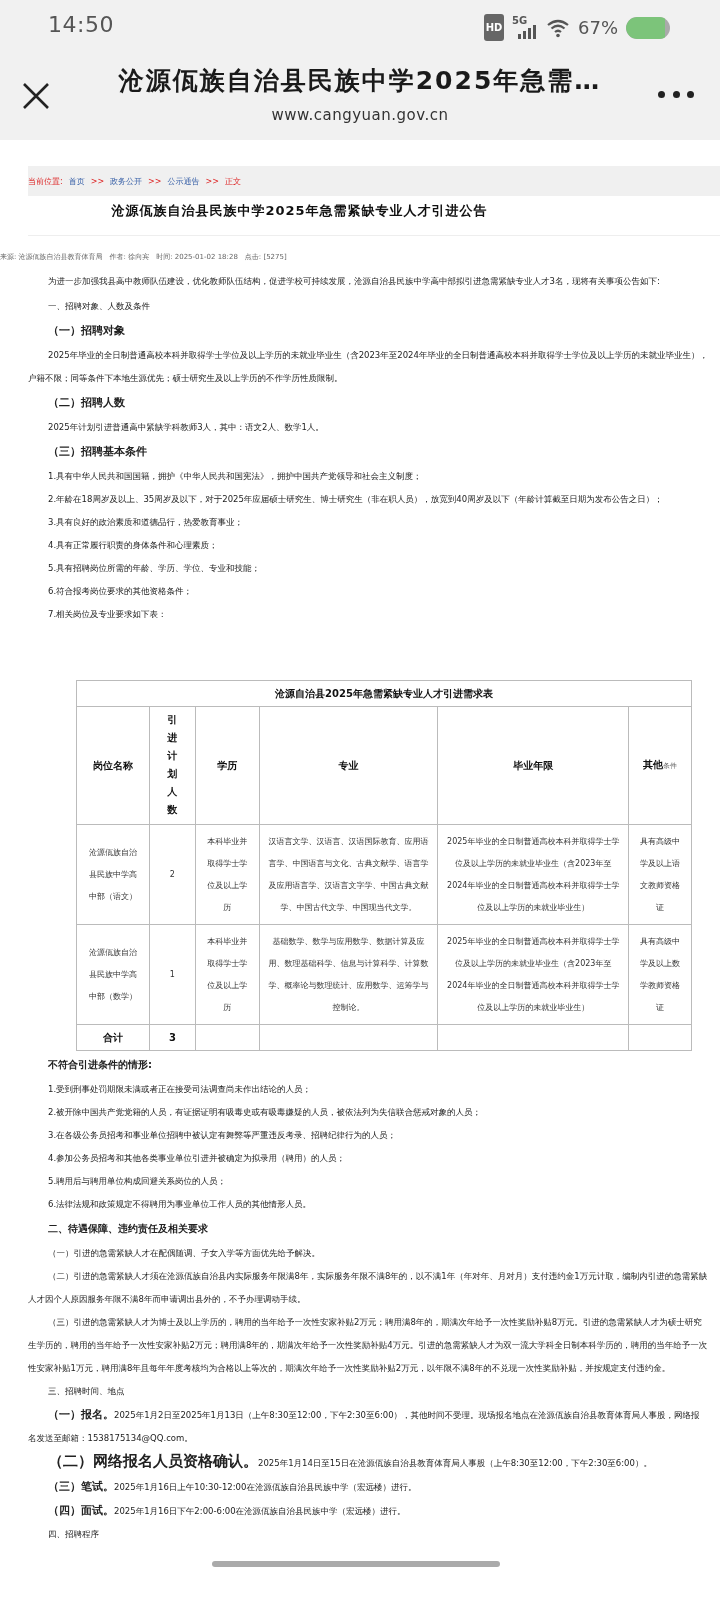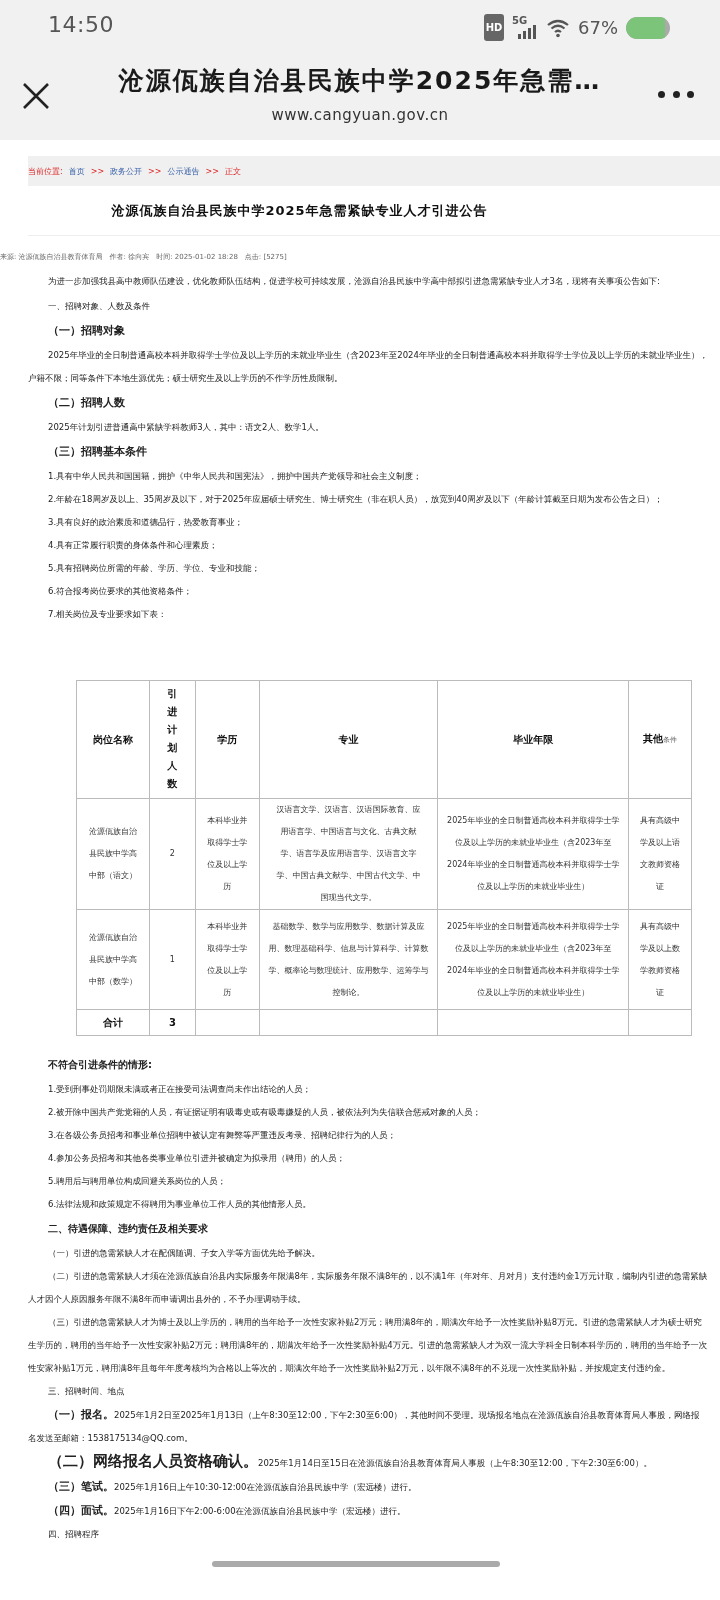--- a/index.html
+++ b/index.html
@@ -23,21 +23,21 @@
   
   .appbar { position: absolute; left: 0; top: 52px; width: 720px; height: 88px; background: #f1f1f1; }
   .close-btn { position: absolute; left: 20px; top: 28px; width: 32px; height: 32px; cursor: pointer; }
   .more-btn { position: absolute; right: 26px; top: 36px; width: 36px; height: 12px; display:flex; justify-content: space-between; align-items:center; cursor:pointer; }
   .more-btn i { display:block; width: 7px; height: 7px; background:#222; border-radius:50%; }
   .app-title { position: absolute; left: 100px; width: 520px; top: 12px; text-align: center; font-size: 25px; font-weight: bold; color: #1a1a1a; letter-spacing: 2px; white-space: nowrap; overflow: hidden; }
   .app-url { position: absolute; left: 100px; width: 520px; top: 54px; text-align: center; font-size: 15px; color: #333; letter-spacing: 0.5px; }
 
   
   .page { position: absolute; left: 0; top: 140px; width: 720px; height: 1460px; background: #fff; overflow: hidden; }
-  .breadcrumb { position: absolute; left: 28px; top: 16px; width: 692px; height: 30px; background: #f0f0f0; font-size: 8px; display:flex; align-items:center; padding-left: 0; gap: 6px; }
+  .breadcrumb { position: absolute; left: 28px; top: 26px; width: 692px; height: 30px; background: #f0f0f0; font-size: 8px; display:flex; align-items:center; padding-left: 0; gap: 6px; }
   .bc-label { color: #d22; }
   .bc-link { color: #3a62a8; }
   .bc-sep { color: #d22; }
   .bc-cur { color: #d22; }
   .doc-title { position: absolute; left: 0; width: 599px; top: 62px; text-align: center; font-size: 13px; font-weight: bold; color: #111; letter-spacing: 1px; }
   .title-rule { position: absolute; left: 28px; width: 692px; top: 95px; height: 1px; background: #eee; }
   .meta { position: absolute; left: 0; width: 720px; top: 112px; text-align: left; font-size: 7px; color: #666; }
 
   .body-text { position: absolute; left: 28px; width: 680px; font-size: 8.5px; color: #222; line-height: 23px; }
   .p { text-indent: 20px; }
@@ -124,37 +124,40 @@
     <p class="p">2.年龄在18周岁及以上、35周岁及以下，对于2025年应届硕士研究生、博士研究生（非在职人员），放宽到40周岁及以下（年龄计算截至日期为发布公告之日）；</p>
     <p class="p">3.具有良好的政治素质和道德品行，热爱教育事业；</p>
     <p class="p">4.具有正常履行职责的身体条件和心理素质；</p>
     <p class="p">5.具有招聘岗位所需的年龄、学历、学位、专业和技能；</p>
     <p class="p">6.符合报考岗位要求的其他资格条件；</p>
     <p class="p">7.相关岗位及专业要求如下表：</p>
   </div>
 
   <table class="req-table">
     <tbody>
+        <tr>
+      <td colspan="6" class="t-caption">沧源自治县2025年急需紧缺专业人才引进需求表</td>
+    </tr>
     <tr style="height:118px">
       <th style="width:73px">岗位名称</th>
       <th style="width:46px" class="vert">
         <span style="display:inline-block;width:10px;word-break:break-all;line-height:18px">引进计划人数</span>
       </th>
       <th style="width:64px">学历</th>
       <th style="width:179px">专业</th>
       <th style="width:191px">毕业年限</th>
       <th style="width:63px">
         <span>其他</span><span class="small-ot">条件</span>
       </th>
     </tr>
     <tr style="height:100px">
       <td style="padding:0 8px">沧源佤族自治县民族中学高中部（语文）</td>
       <td>2</td>
       <td style="padding:0 8px">本科毕业并取得学士学位及以上学历</td>
-      <td style="padding:0 16px">汉语言文学、汉语言、汉语国际教育、应用语言学、中国语言与文化、古典文献学、语言学及应用语言学、汉语言文字学、中国古典文献学、中国古代文学、中国现当代文学。</td>
+      <td style="padding:0 8px">汉语言文学、汉语言、汉语国际教育、应用语言学、中国语言与文化、古典文献学、语言学及应用语言学、汉语言文字学、中国古典文献学、中国古代文学、中国现当代文学。</td>
       <td style="padding:0 8px">2025年毕业的全日制普通高校本科并取得学士学位及以上学历的未就业毕业生（含2023年至2024年毕业的全日制普通高校本科并取得学士学位及以上学历的未就业毕业生）</td>
       <td style="padding:0 8px">具有高级中学及以上语文教师资格证</td>
     </tr>
     <tr style="height:100px">
       <td style="padding:0 8px">沧源佤族自治县民族中学高中部（数学）</td>
       <td>1</td>
       <td style="padding:0 8px">本科毕业并取得学士学位及以上学历</td>
       <td style="padding:0 8px">基础数学、数学与应用数学、数据计算及应用、数理基础科学、信息与计算科学、计算数学、概率论与数理统计、应用数学、运筹学与控制论。</td>
       <td style="padding:0 8px">2025年毕业的全日制普通高校本科并取得学士学位及以上学历的未就业毕业生（含2023年至2024年毕业的全日制普通高校本科并取得学士学位及以上学历的未就业毕业生）</td>
       <td style="padding:0 8px">具有高级中学及以上数学教师资格证</td>

